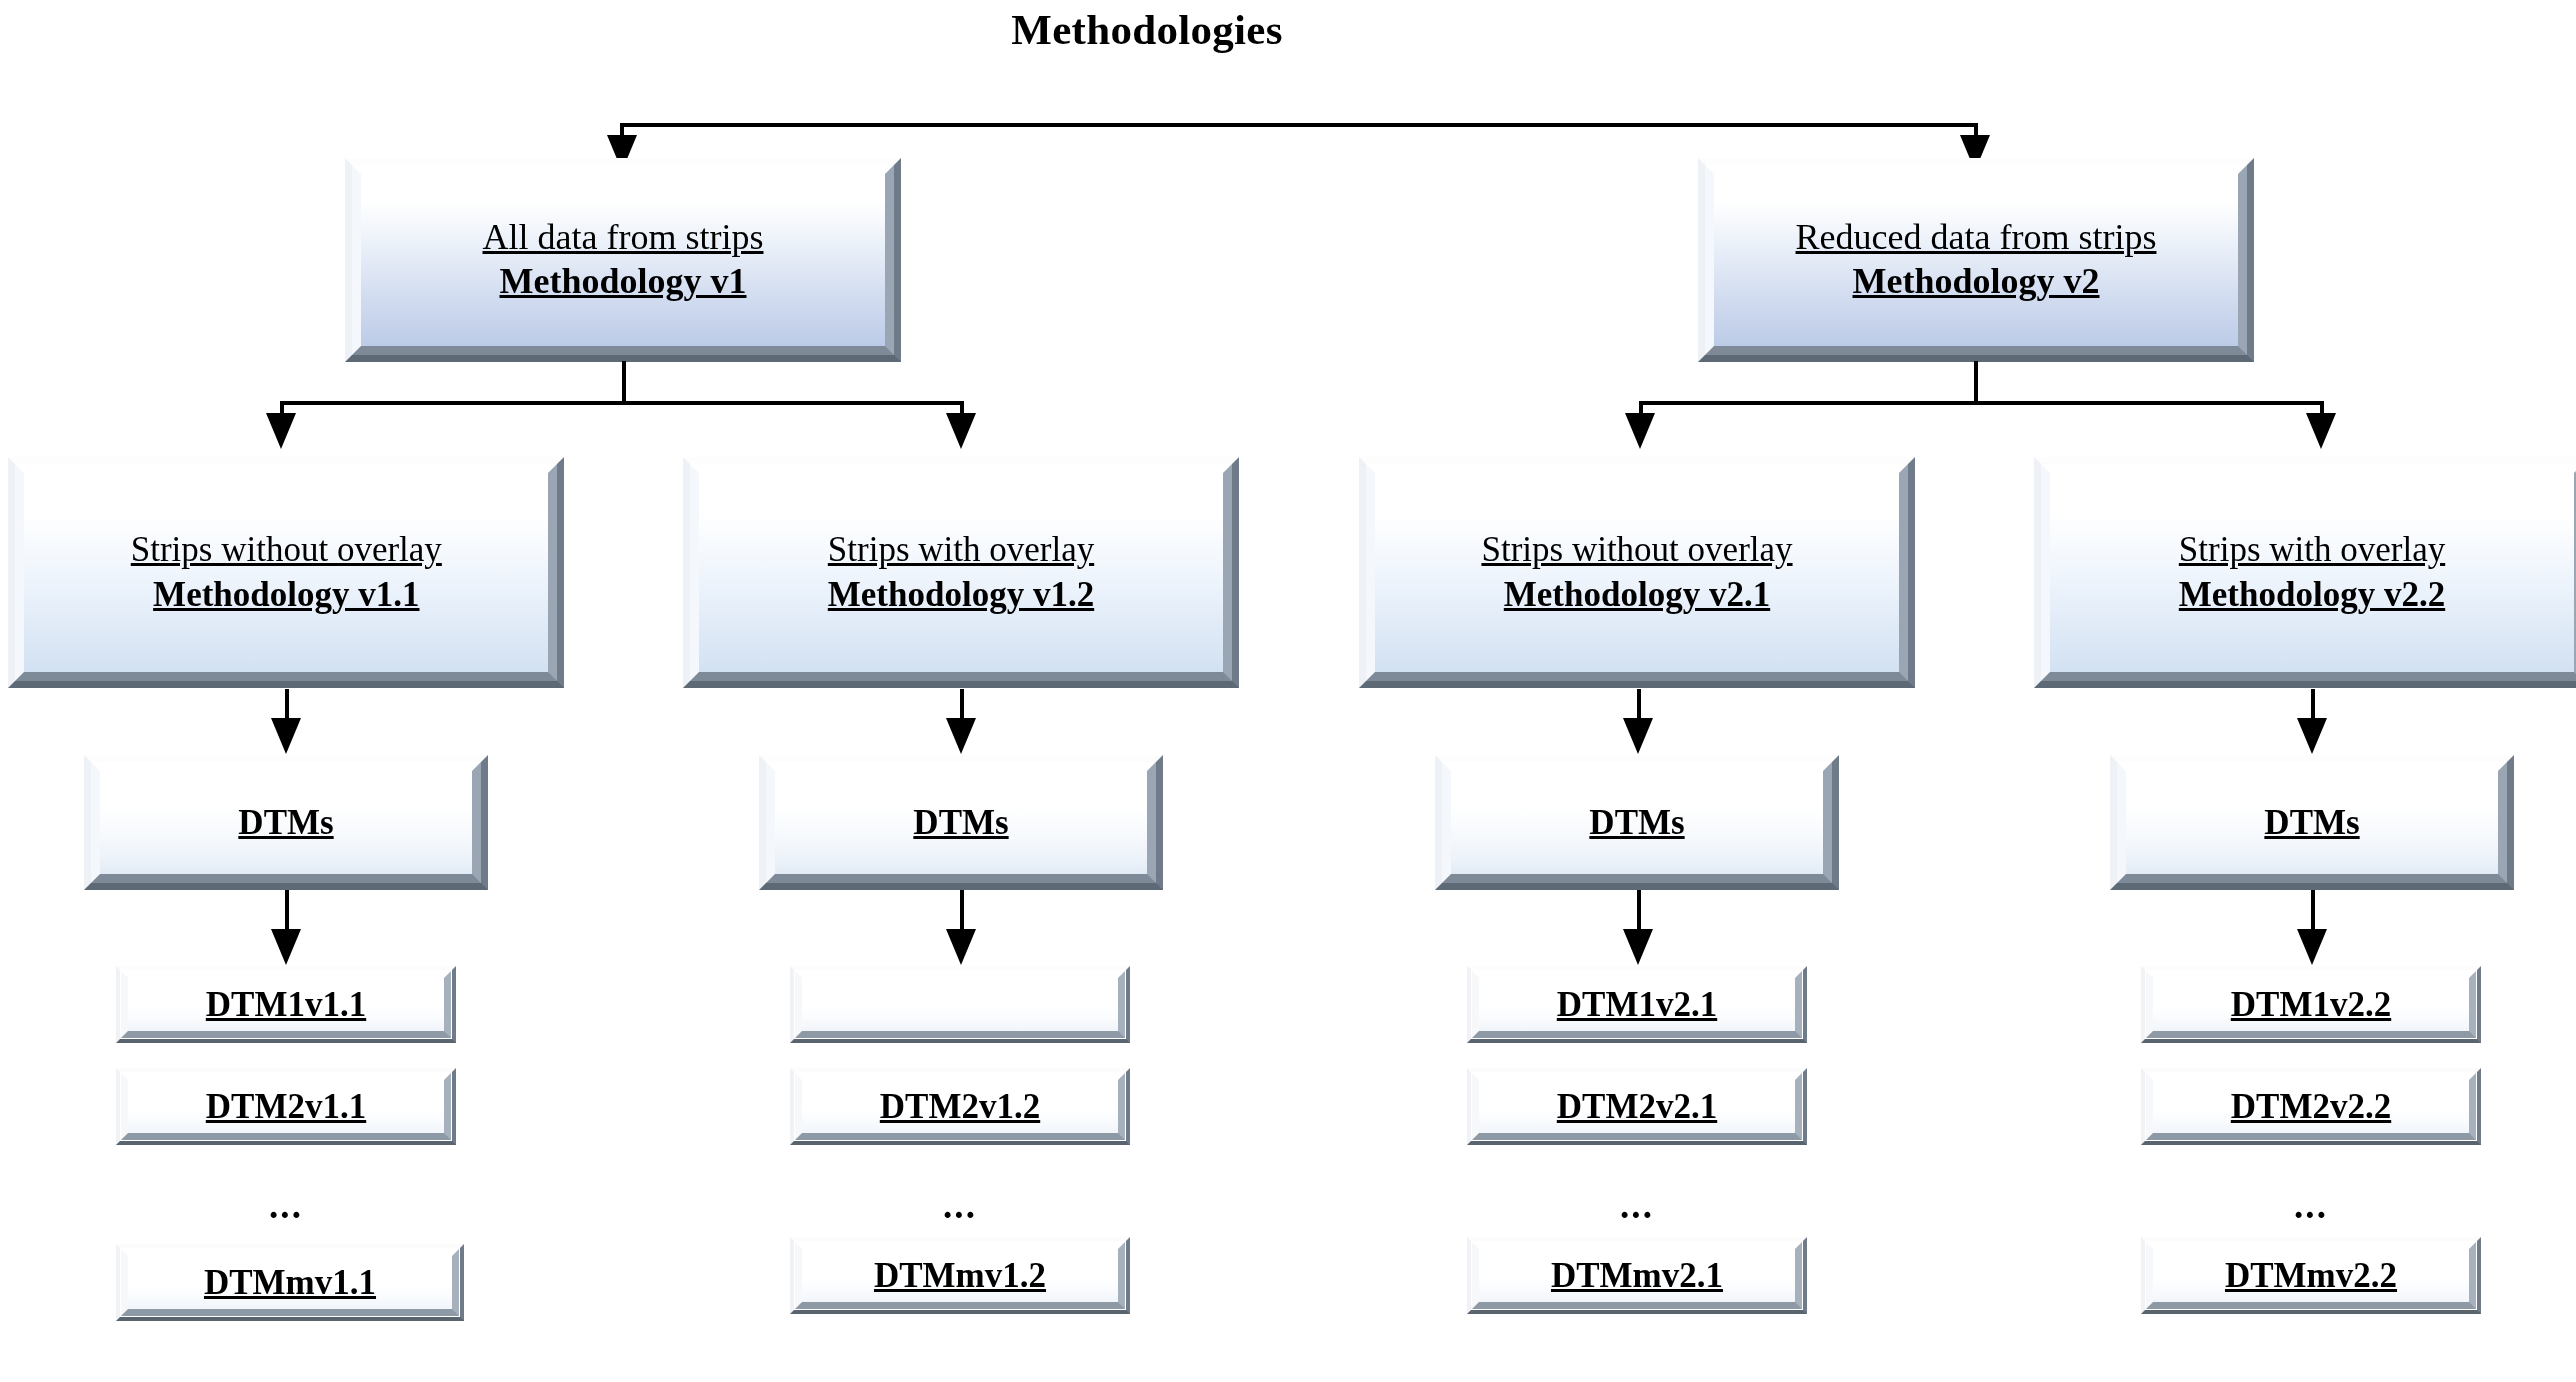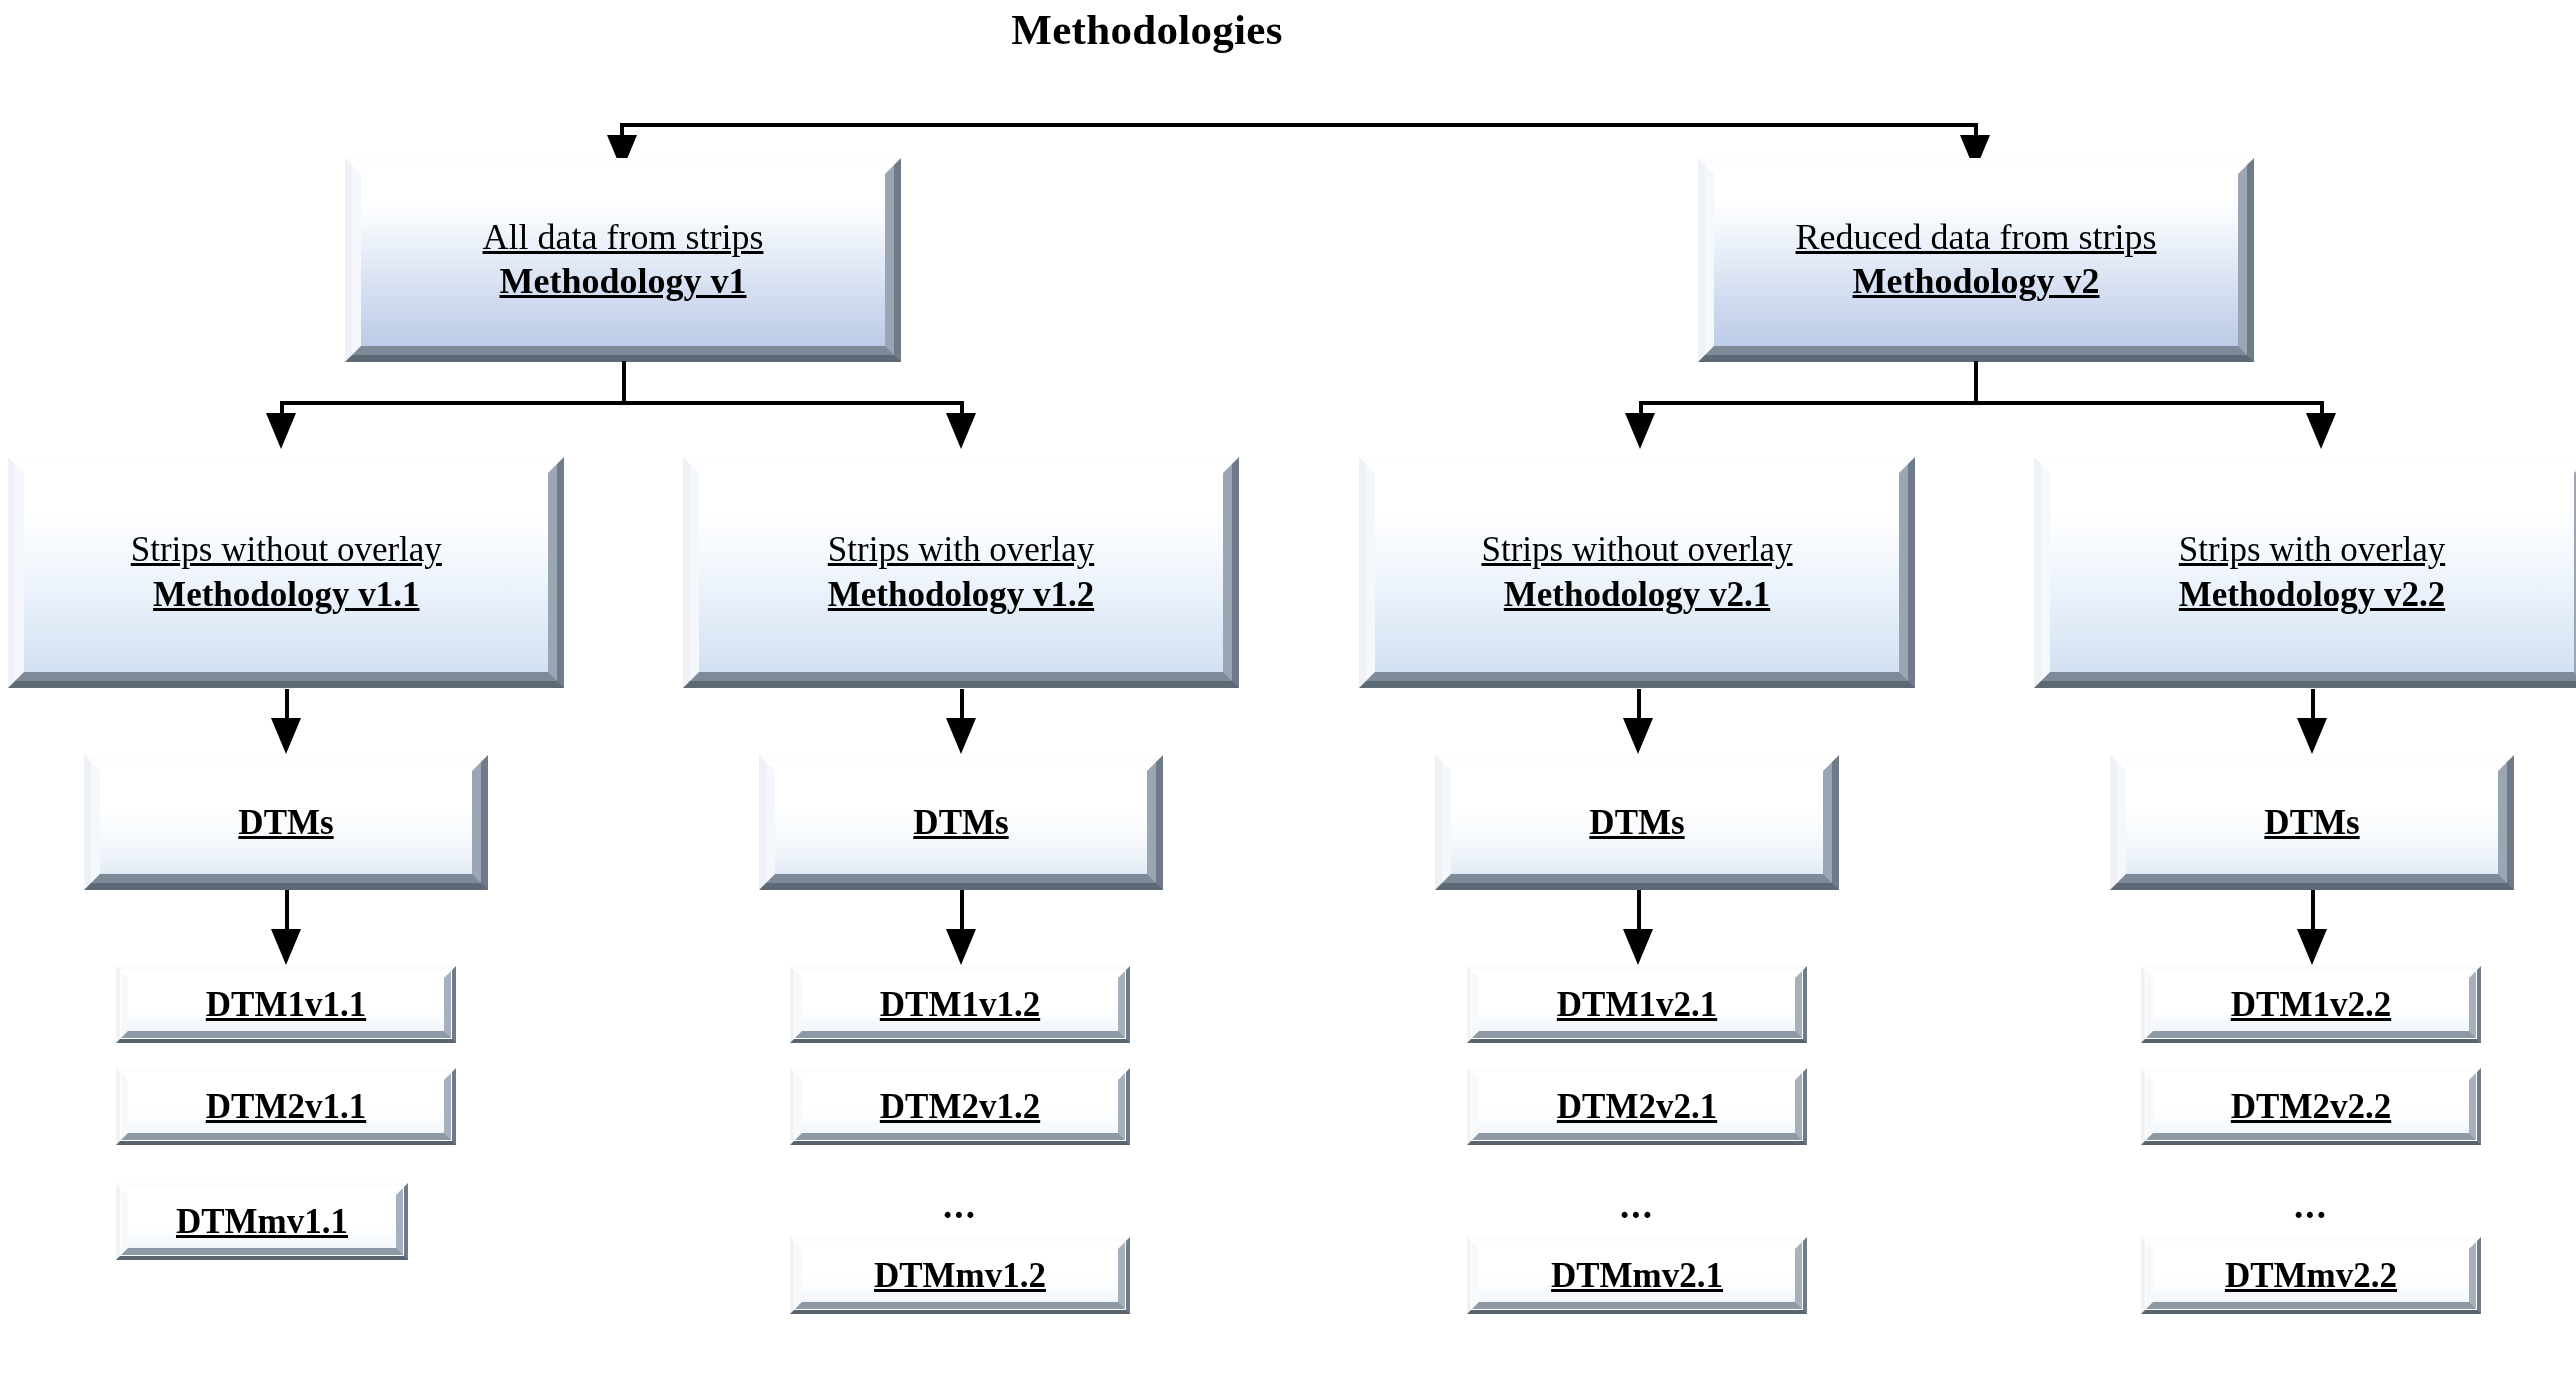--- a/index.html
+++ b/index.html
@@ -301,34 +301,31 @@
     </div>
   </div>
   <div class="box leaf" style="left:116px; top:1068px; width:340px; height:77px;">
     <div class="bevel-outer"></div>
     <div class="bevel-inner"></div>
     <div class="face">
       <span class="label-line">DTM2v1.1</span>
     </div>
   </div>
   <div class="ellipsis" style="left:116px; top:1187px; width:340px;">...</div>
-  <div class="box leaf" style="left:116px; top:1183px; width:292px; height:77px;">
+  <div class="box leaf" style="left:116px; top:1244px; width:348px; height:77px;">
     <div class="bevel-outer"></div>
     <div class="bevel-inner"></div>
     <div class="face">
       <span class="label-line">DTMmv1.1</span>
     </div>
   </div>
 
   <div class="box leaf" style="left:790px; top:966px; width:340px; height:77px;">
     <div class="bevel-outer"></div>
     <div class="bevel-inner"></div>
-    <div class="face">
-      <span class="label-line">DTM1v1.2</span>
-    </div>
   </div>
   <div class="box leaf" style="left:790px; top:1068px; width:340px; height:77px;">
     <div class="bevel-outer"></div>
     <div class="bevel-inner"></div>
     <div class="face">
       <span class="label-line">DTM2v1.2</span>
     </div>
   </div>
   <div class="ellipsis" style="left:790px; top:1187px; width:340px;">...</div>
   <div class="box leaf" style="left:790px; top:1237px; width:340px; height:77px;">

